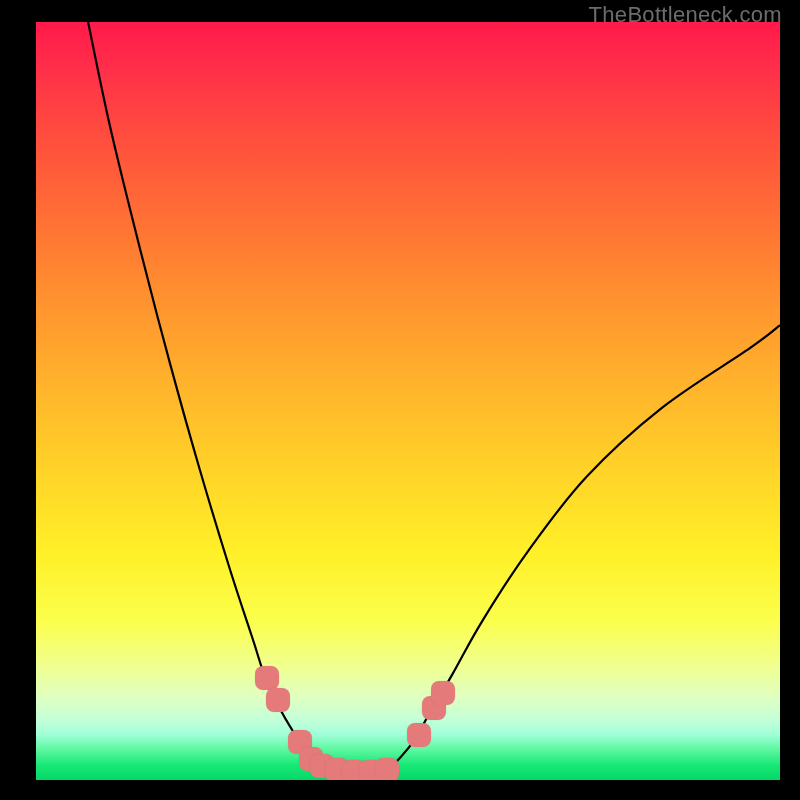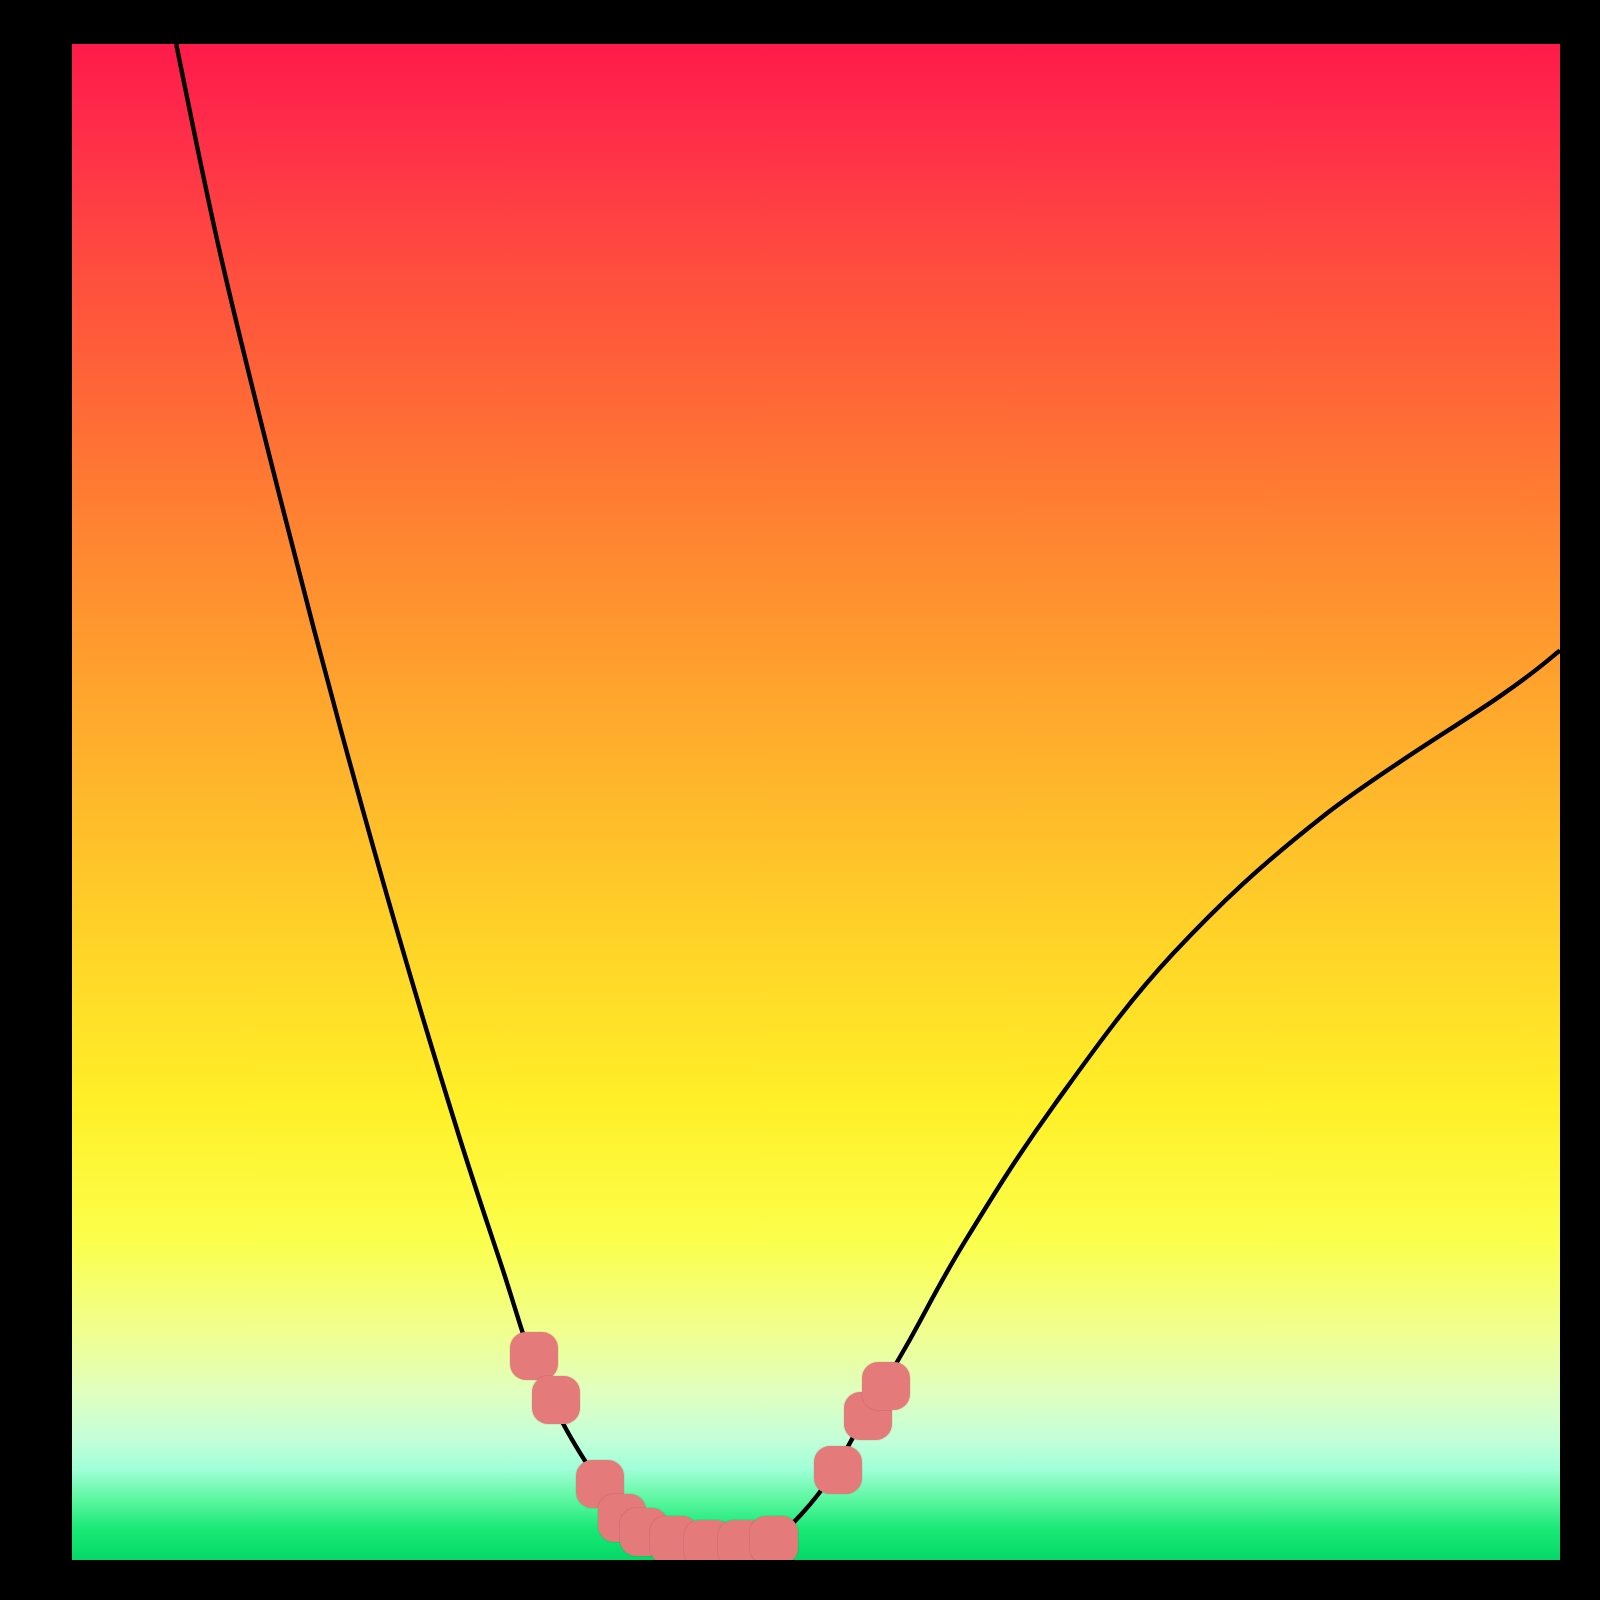--- a/index.html
+++ b/index.html
@@ -89,13 +89,14 @@
         <div class="marker" style="left: 286.44px; top: 744.356px; background: rgb(228, 122, 122);"></div>
         <div class="marker" style="left: 301.32px; top: 748.146px; background: rgb(228, 122, 122);"></div>
         <div class="marker" style="left: 318.432px; top: 750.42px; background: rgb(228, 122, 122);"></div>
         <div class="marker" style="left: 334.8px; top: 750.42px; background: rgb(228, 122, 122);"></div>
         <div class="marker" style="left: 351.168px; top: 748.146px; background: rgb(228, 122, 122);"></div>
         <div class="marker" style="left: 383.16px; top: 712.52px; background: rgb(228, 122, 122);"></div>
         <div class="marker" style="left: 398.04px; top: 685.99px; background: rgb(228, 122, 122);"></div>
         <div class="marker" style="left: 406.968px; top: 670.83px; background: rgb(228, 122, 122);"></div>
       </div>
   </div>
+  <div class="watermark">TheBottleneck.com</div>
 </div>
 
 </body></html>

